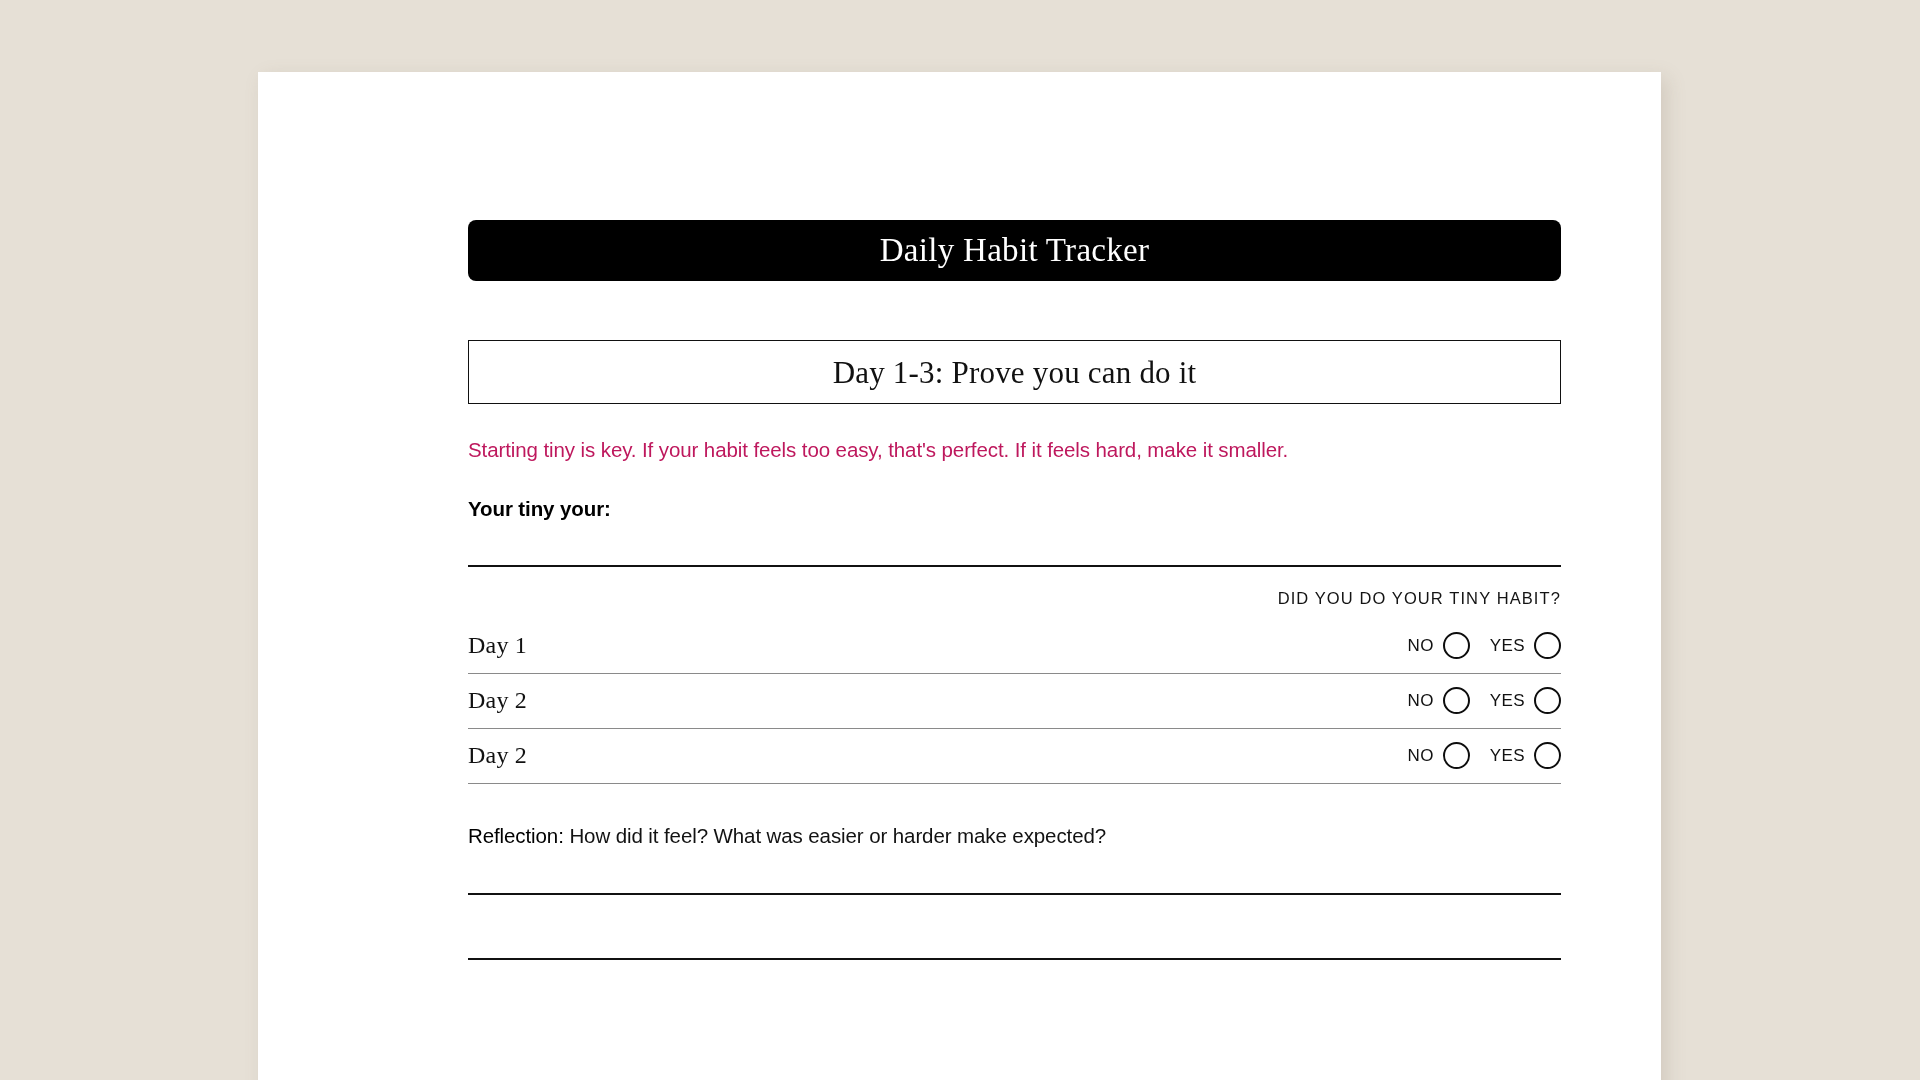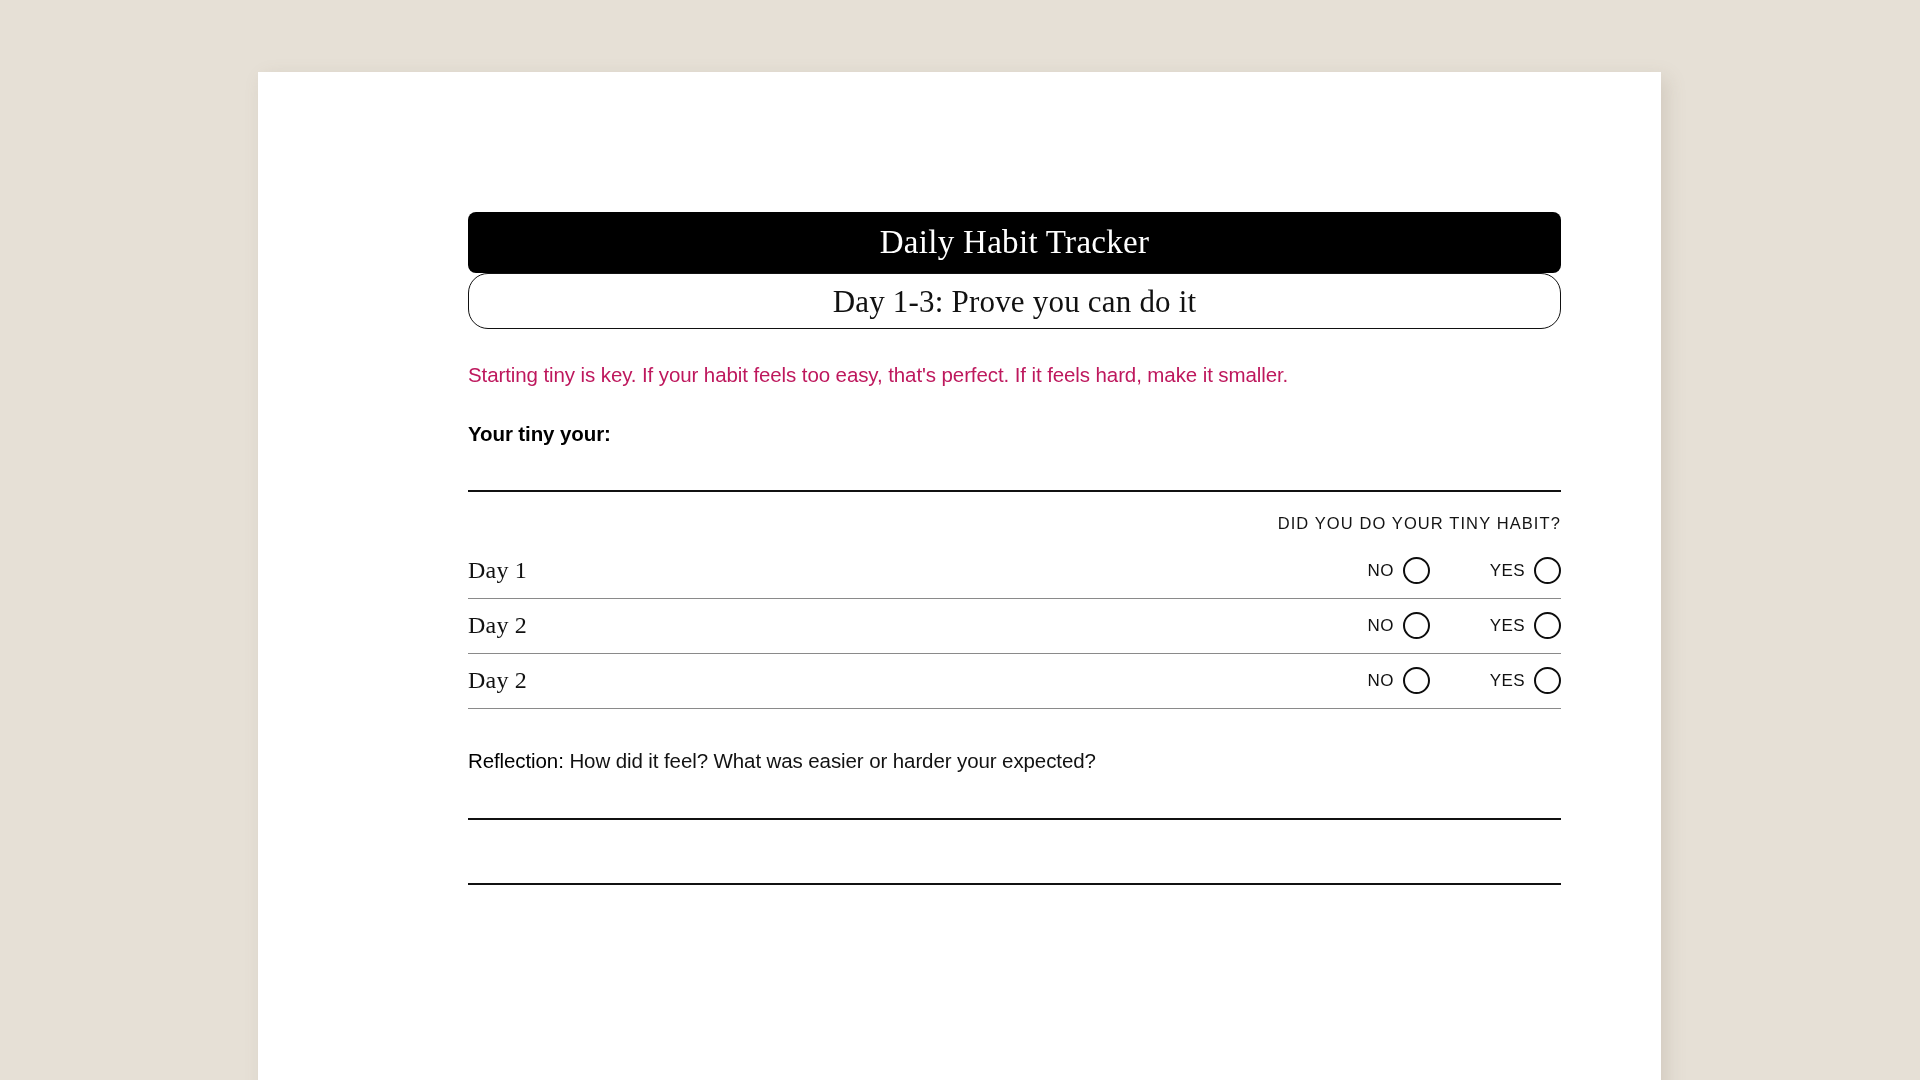--- a/index.html
+++ b/index.html
@@ -29,21 +29,21 @@
     width: 1403px;
     height: 1060px;           
     background: #ffffff;
     box-shadow: 6px 6px 18px rgba(120, 108, 90, 0.18);
     overflow: hidden;
   }
 
   .content {
     position: absolute;
     left: 210px;              
-    top: 140px;               
+    top: 148px;               
     width: 1093px;
   }
 
   
   .banner {
     height: 61px;
     background: #000000;
     border-radius: 8px;
     display: flex;
     align-items: center;
@@ -53,23 +53,24 @@
     color: #ffffff;
     font-family: "Liberation Serif", serif;
     font-size: 33px;
     font-weight: 400;
     letter-spacing: 0.3px;
     line-height: 1;
   }
 
   
   .section-box {
-    height: 56px;
+    margin-top: 59px;
+    height: 64px;
     border: 1.6px solid #111111;
-    border-radius: 20px;
+    border-radius: 0;
     display: flex;
     align-items: center;
     justify-content: center;
     box-sizing: border-box;
   }
   .section-title {
     color: #111111;
     font-family: "Liberation Serif", serif;
     font-size: 31px;
     font-weight: 400;
@@ -141,21 +142,20 @@
   .choice {
     display: flex;
     align-items: center;
     gap: 9px;
   }
   .choice-label {
     font-size: 17px;
     color: #111111;
     letter-spacing: 0.4px;
     text-transform: uppercase;
-    margin-left: 40px;
   }
   .bubble {
     width: 27px;
     height: 27px;
     border: 2.2px solid #0d0d0d;
     border-radius: 50%;
     box-sizing: border-box;
     background: transparent;
   }
 
@@ -240,21 +240,21 @@
               <span class="choice-label">YES</span>
               <span class="bubble"></span>
             </div>
           </div>
         </div>
 
       </div>
 
       <p class="reflection">
         <b>Reflection:</b>
-        <span>How did it feel? What was easier or harder your expected?</span>
+        <span>How did it feel? What was easier or harder make expected?</span>
       </p>
 
       <div class="answer-rule"></div>
       <div class="answer-rule"></div>
 
     </div>
   </div>
 </div>
 
 </body></html>

